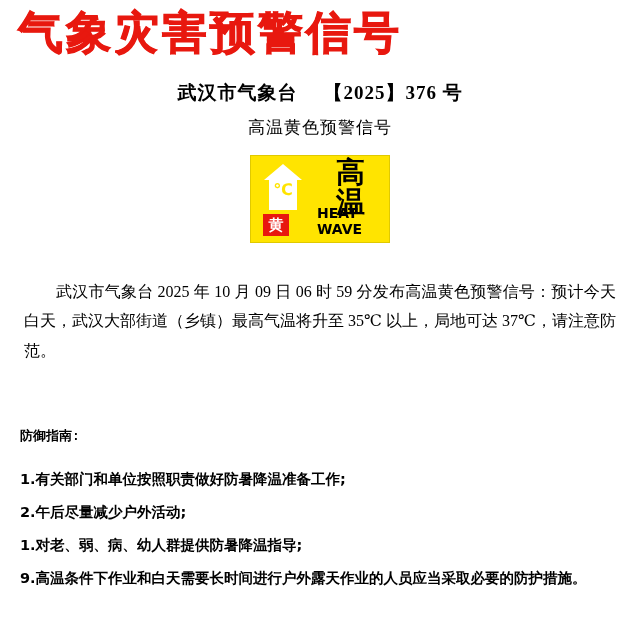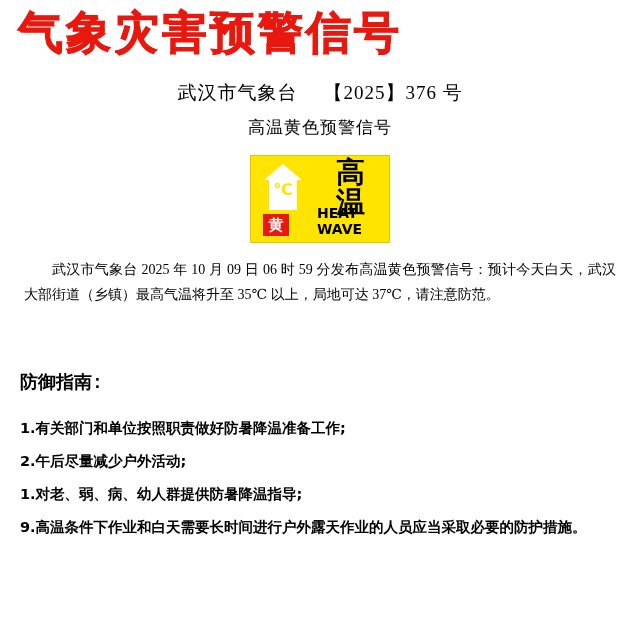--- a/index.html
+++ b/index.html
@@ -30,20 +30,21 @@
     letter-spacing: 3px;
     line-height: 1.1;
     margin-top: 8px;
     -webkit-text-stroke: 1px #e8180f;
   }
   .issuer-line {
     text-align: center;
     font-size: 19px;
     margin-top: 22px;
     letter-spacing: 1px;
+    font-weight: bold;
   }
   .issuer-line .num {
     margin-left: 26px;
   }
   .signal-name {
     text-align: center;
     font-size: 17px;
     margin-top: 10px;
     letter-spacing: 1px;
   }
@@ -135,30 +136,30 @@
     position: absolute;
     left: 2px;
     bottom: 5px;
     font-family: "DejaVu Sans", "Liberation Sans", sans-serif;
     font-weight: bold;
     font-size: 14px;
     color: #000000;
     letter-spacing: 0px;
   }
   .body-text {
-    margin-top: 14px;
-    font-size: 14px;
+    margin-top: 34px;
+    font-size: 16px;
     line-height: 1.85;
     text-align: justify;
     text-indent: 2em;
     padding: 0 6px;
   }
   .guide-title {
     margin-top: 62px;
-    font-size: 18px;
+    font-size: 13px;
     font-weight: bold;
     font-family: Liberation Mono, monospace;
     padding-left: 2px;
   }
   .guide-list {
     margin-top: 22px;
     padding-left: 2px;
   }
   .guide-item {
     font-size: 14.5px;

